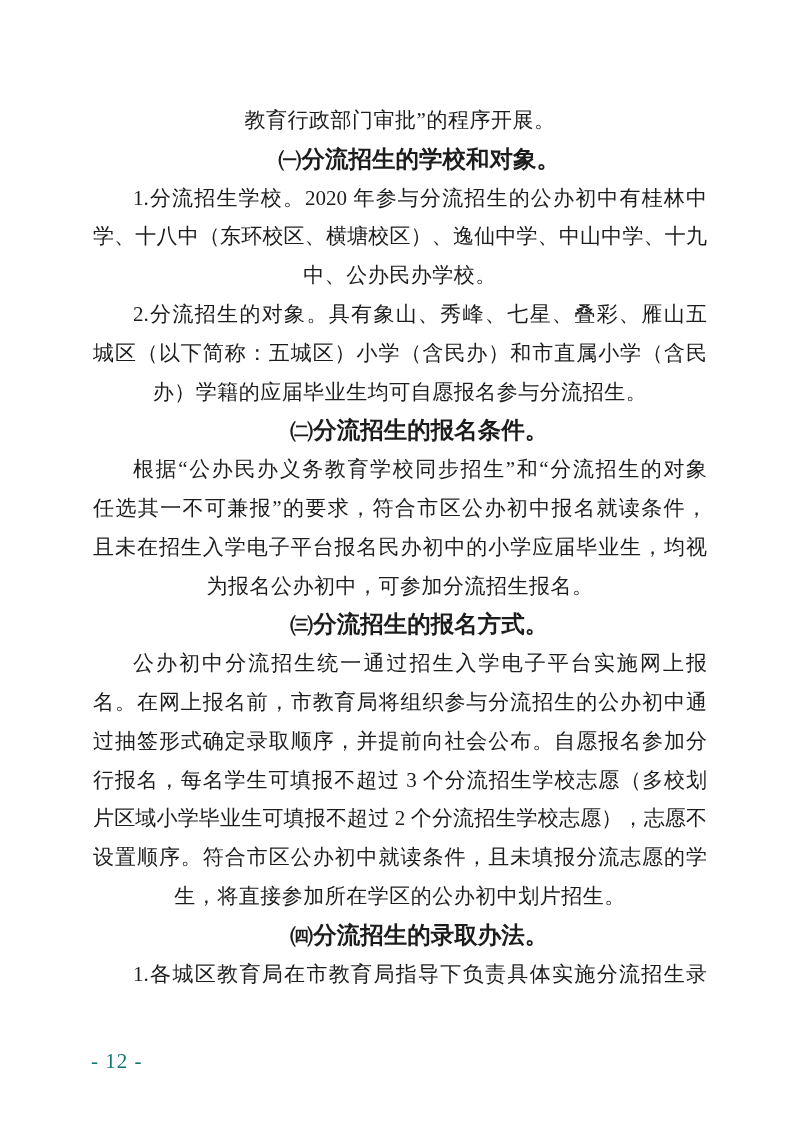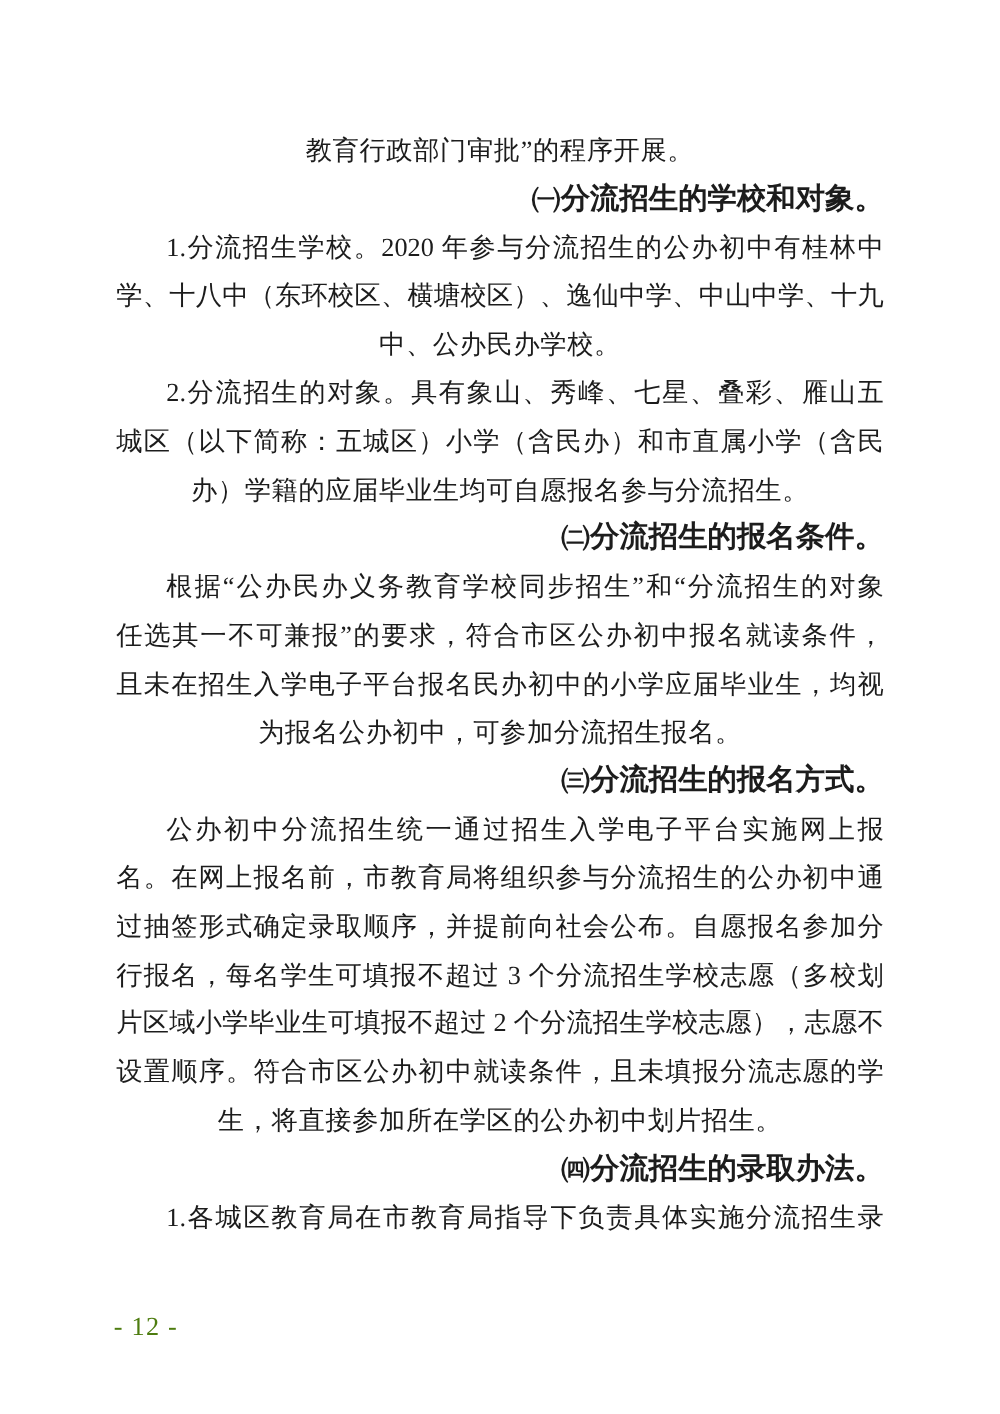--- a/index.html
+++ b/index.html
@@ -43,30 +43,30 @@
   
   .line.end {
     text-align: center;
     letter-spacing: 0.5px;
   }
   
   .line.heading {
     font-weight: bold;
     font-size: 23.5px;
     text-indent: 38px;
-    text-align: right;
+    text-align: center;
   }
   .page-number {
     position: absolute;
     left: 91px;
     top: 1046px;
     font-size: 21px;
     line-height: 30px;
     letter-spacing: 1px;
-    color: #4d7c0f;
+    color: #0f766e;
   }
 </style>
 </head>
 <body>
 
 <div class="page">
   <div class="content">
       <div class="line end">教育行政部门审批”的程序开展。</div>
       <div class="line heading">㈠分流招生的学校和对象。</div>
       <div class="line start">1.分流招生学校。2020 年参与分流招生的公办初中有桂林中</div>

